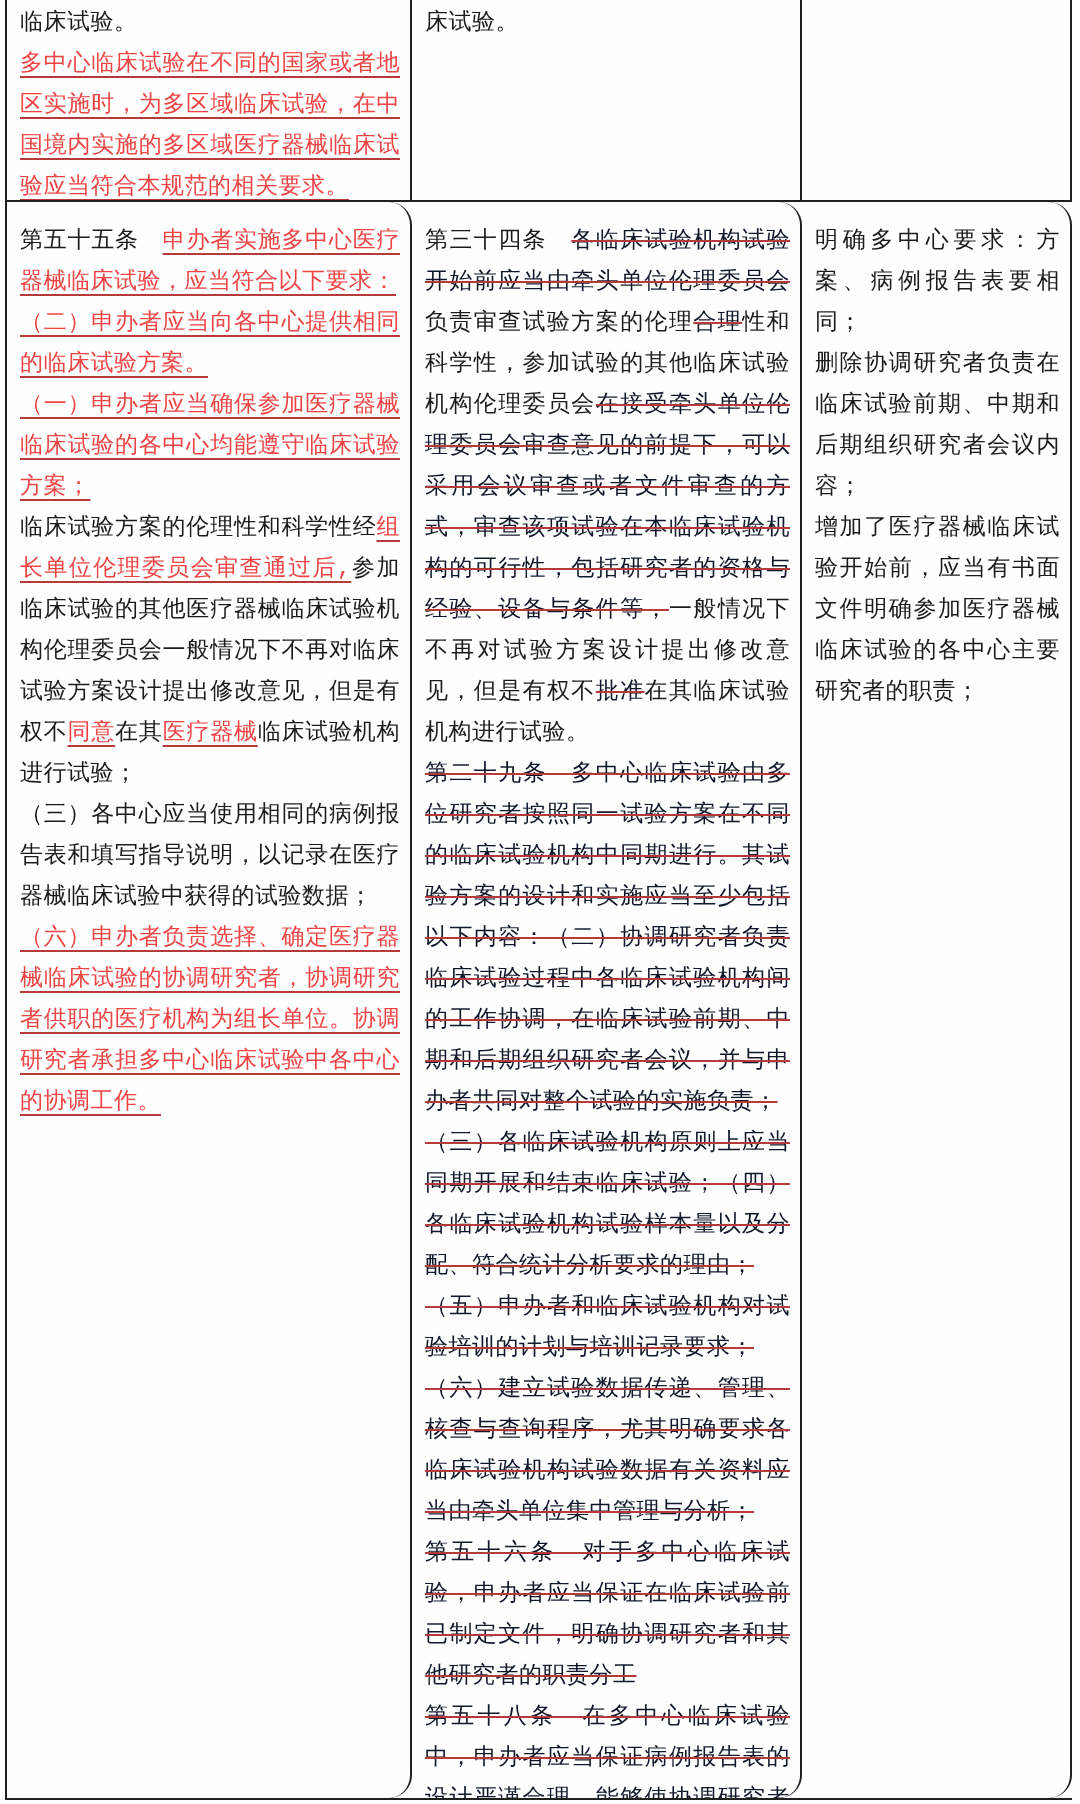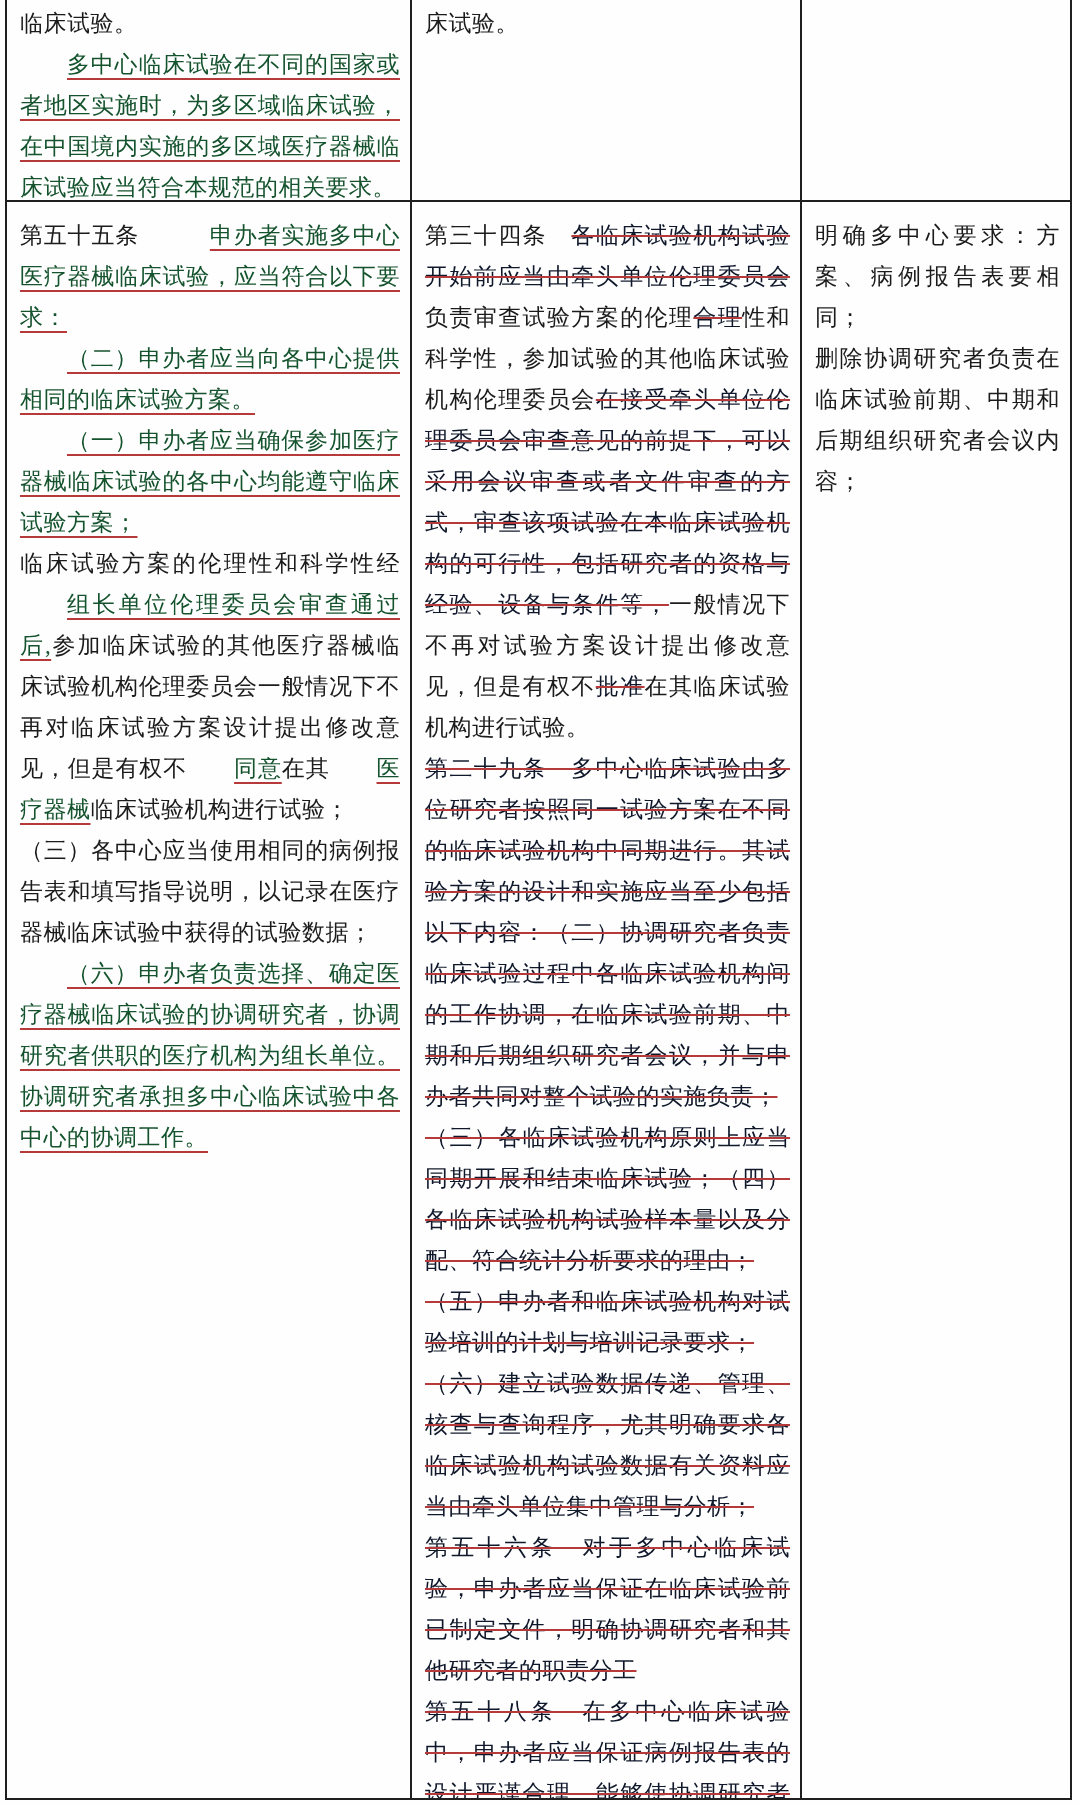--- a/index.html
+++ b/index.html
@@ -1,59 +1,58 @@
 <!DOCTYPE html>
 <html><head>
 <meta charset="utf-8">
 <style>
   html,body{margin:0;padding:0;}
   .page{
     position:relative;
     width:1080px;height:1804px;
     background:#fefefe;
-    font-family:Liberation Serif, serif;
+    font-family:Liberation Mono, monospace;
     overflow:hidden;
   }
   .tbl{
     position:absolute;left:5px;top:0;
     width:1067px;height:1800px;
     display:grid;
     grid-template-columns:405px 390px 270px;
     grid-template-rows:202px 1fr;
     border-left:2px solid #1f1f1f;
     border-bottom:2px solid #1f1f1f;
     box-sizing:border-box;
     background:#fefefe;
   }
   .cell{
     box-sizing:border-box;
     border-right:2px solid #1f1f1f;
     overflow:hidden;
     padding:3px 10px 0 13px;
   }
   .cell.row1{border-bottom:2px solid #1f1f1f;}
-  .cell.row2{padding-top:13px;}
+  .cell.row2{padding-top:19px;border-radius:23px;}
   .cell p{
     margin:0;
     font-size:23px;
     line-height:41px;
     letter-spacing:0.5px;
     color:#1b1b1b;
     text-align:justify;
     text-justify:inter-ideograph;
     word-break:break-all;
   }
   .run.normal{color:#1b1b1b;}
   .run.ins{
-    color:#14532d;
+    color:#ef4444;
     text-decoration:underline;
     text-decoration-thickness:2px;
     text-underline-offset:6px;
     text-decoration-color:#b63a3a;
-    margin-left:47px;
   }
   .run.del{
     color:#0f172a;
     text-decoration:line-through;
     text-decoration-thickness:2px;
     text-decoration-color:#b63a3a;
   }
 </style>
 </head>
 <body>
@@ -81,15 +80,16 @@
         <p><span class="run del">第二十九条　多中心临床试验由多位研究者按照同一试验方案在不同的临床试验机构中同期进行。其试验方案的设计和实施应当至少包括以下内容：（二）协调研究者负责临床试验过程中各临床试验机构间的工作协调，在临床试验前期、中期和后期组织研究者会议，并与申办者共同对整个试验的实施负责；</span></p>
         <p><span class="run del">（三）各临床试验机构原则上应当同期开展和结束临床试验；（四）各临床试验机构试验样本量以及分配、符合统计分析要求的理由；</span></p>
         <p><span class="run del">（五）申办者和临床试验机构对试验培训的计划与培训记录要求；</span></p>
         <p><span class="run del">（六）建立试验数据传递、管理、核查与查询程序，尤其明确要求各临床试验机构试验数据有关资料应当由牵头单位集中管理与分析；</span></p>
         <p><span class="run del">第五十六条　对于多中心临床试验，申办者应当保证在临床试验前已制定文件，明确协调研究者和其他研究者的职责分工</span></p>
         <p><span class="run del">第五十八条　在多中心临床试验中，申办者应当保证病例报告表的设计严谨合理，能够使协调研究者获得</span></p>
       </div>
     <div class="cell row2">
         <p><span class="run normal">明确多中心要求：方案、病例报告表要相同；</span></p>
         <p><span class="run normal">删除协调研究者负责在临床试验前期、中期和后期组织研究者会议内容；</span></p>
+        <p><span class="run normal">增加了医疗器械临床试验开始前，应当有书面文件明确参加医疗器械临床试验的各中心主要研究者的职责；</span></p>
       </div>
   </div>
 </div>
 
 </body></html>

